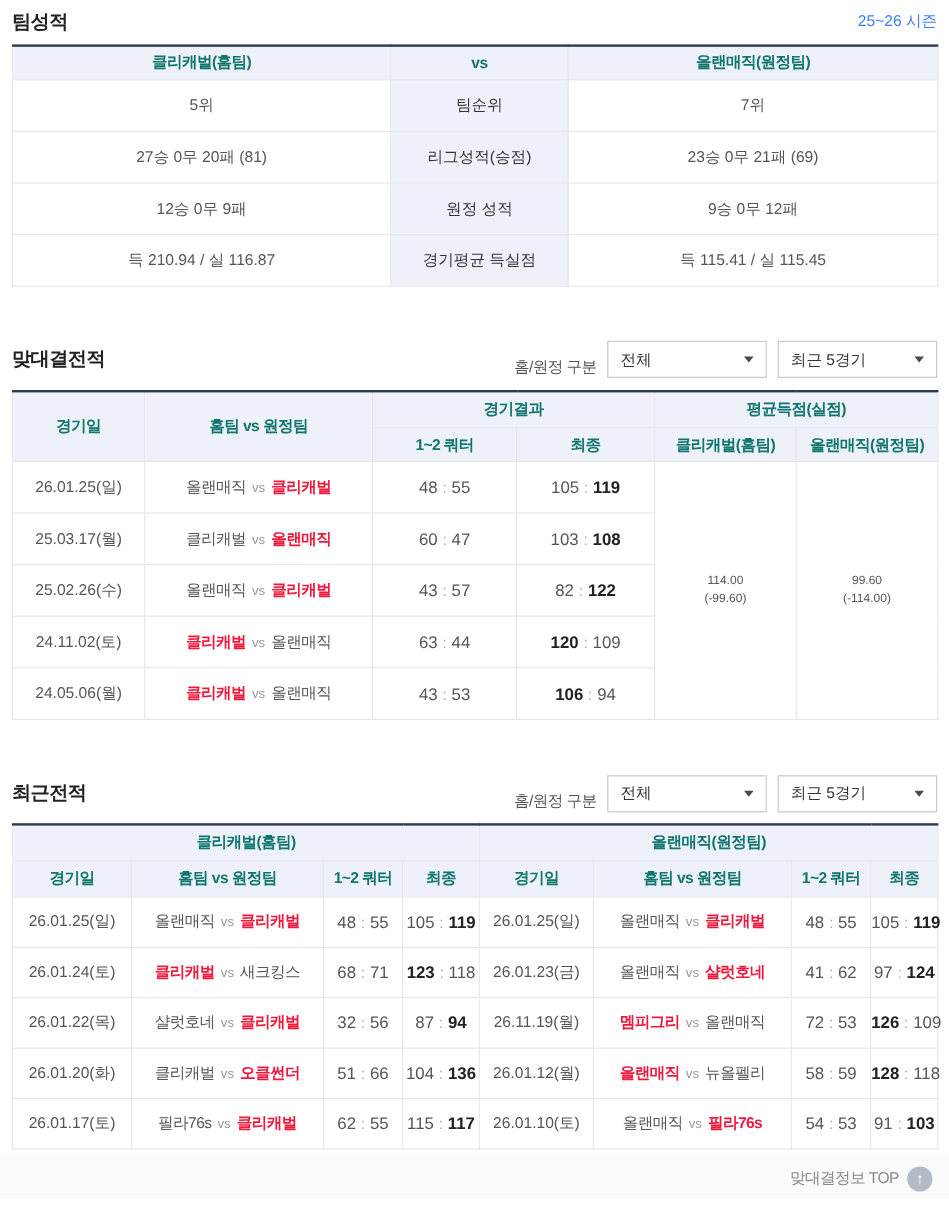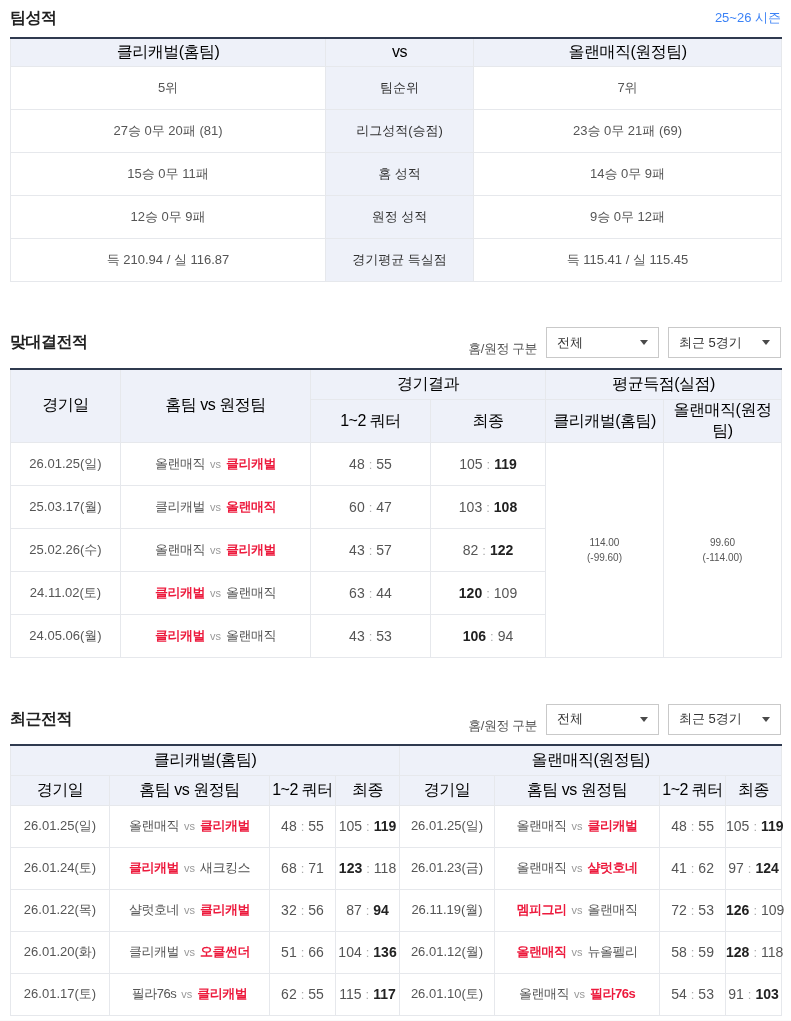--- a/index.html
+++ b/index.html
@@ -17,33 +17,33 @@
     display: flex; justify-content: space-between; align-items: center;
     margin-bottom: 9px; min-height: 32px;
   }
   .sec-title { font-size: 16px; font-weight: bold; color: #222; letter-spacing: -0.5px; }
   .season { color: #3b82f6; font-size: 13px; }
 
   
   .filters { display: flex; align-items: flex-end; gap: 9px; }
   .filter-label { color: #555; font-size: 13px; letter-spacing: -0.5px; }
   .select {
-    width: 113px; height: 31px; border: 1px solid #c9c9c9; background: #fff;
+    width: 133px; height: 31px; border: 1px solid #c9c9c9; background: #fff;
     display: flex; align-items: center; justify-content: space-between;
     padding: 0 10px; color: #333; cursor: pointer;
   }
   .tri { width: 0; height: 0; border-left: 4px solid transparent; border-right: 4px solid transparent; border-top: 5px solid #4a4a4a; }
 
   
   table { width: 100%; border-collapse: collapse; table-layout: fixed; }
   .tbl { border-top: 2px solid #2f3a4f; border-bottom: 1px solid #ccd0d7; }
   .tbl th, .tbl td { border: 1px solid #e6e8ec; text-align: center; vertical-align: middle; }
   .tbl th {
-    background: #eef1f9; color: #000000; font-weight: normal;
-    font-size: 16px; letter-spacing: -0.5px;
+    background: #eef1f9; color: #0f766e; font-weight: bold;
+    font-size: 13px; letter-spacing: -0.5px;
   }
   .tbl td { background: #fff; color: #555; }
   .t1 th { height: 28px; }
   .t1 td { height: 43px; }
   .t1 td.lbl { background: #eef1f9; color: #333; }
   .t2 tr.h1 th { height: 31px; }
   .t2 tr.h2 th { height: 28px; }
   .t2 td { height: 43px; }
   .t3 th { height: 30px; }
   .t3 td { height: 42px; }
@@ -96,25 +96,20 @@
       </tr>
       <tr>
         <td>5위</td>
         <td class="lbl">팀순위</td>
         <td>7위</td>
       </tr>
       <tr>
         <td>27승 0무 20패 (81)</td>
         <td class="lbl">리그성적(승점)</td>
         <td>23승 0무 21패 (69)</td>
-      </tr>
-      <tr>
-        <td>15승 0무 11패</td>
-        <td class="lbl">홈 성적</td>
-        <td>14승 0무 9패</td>
       </tr>
       <tr>
         <td>12승 0무 9패</td>
         <td class="lbl">원정 성적</td>
         <td>9승 0무 12패</td>
       </tr>
       <tr>
         <td>득 210.94 / 실 116.87</td>
         <td class="lbl">경기평균 득실점</td>
         <td>득 115.41 / 실 115.45</td>

